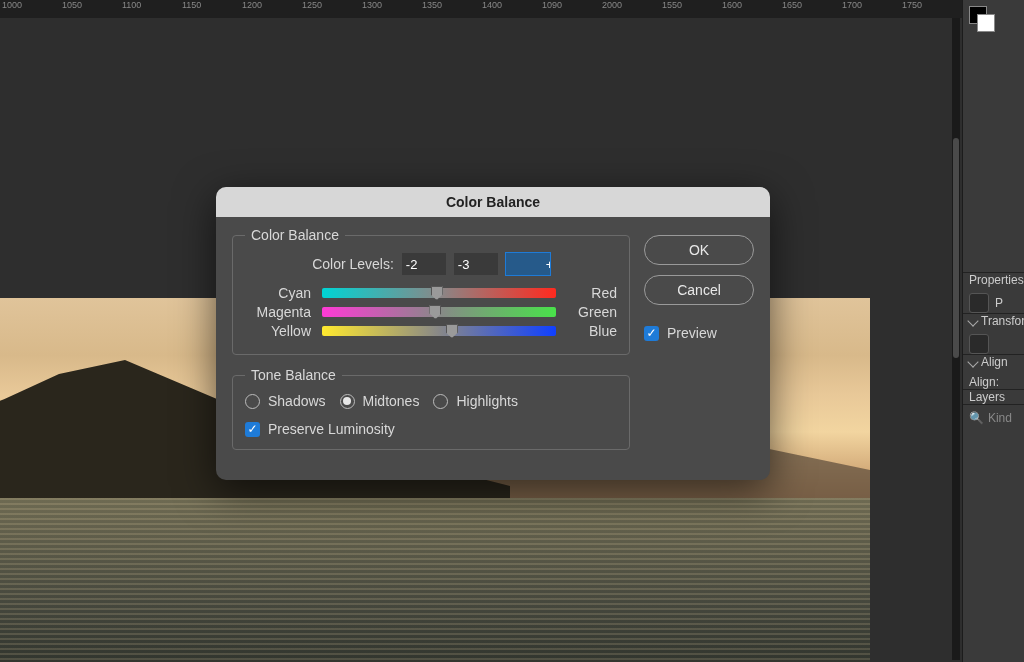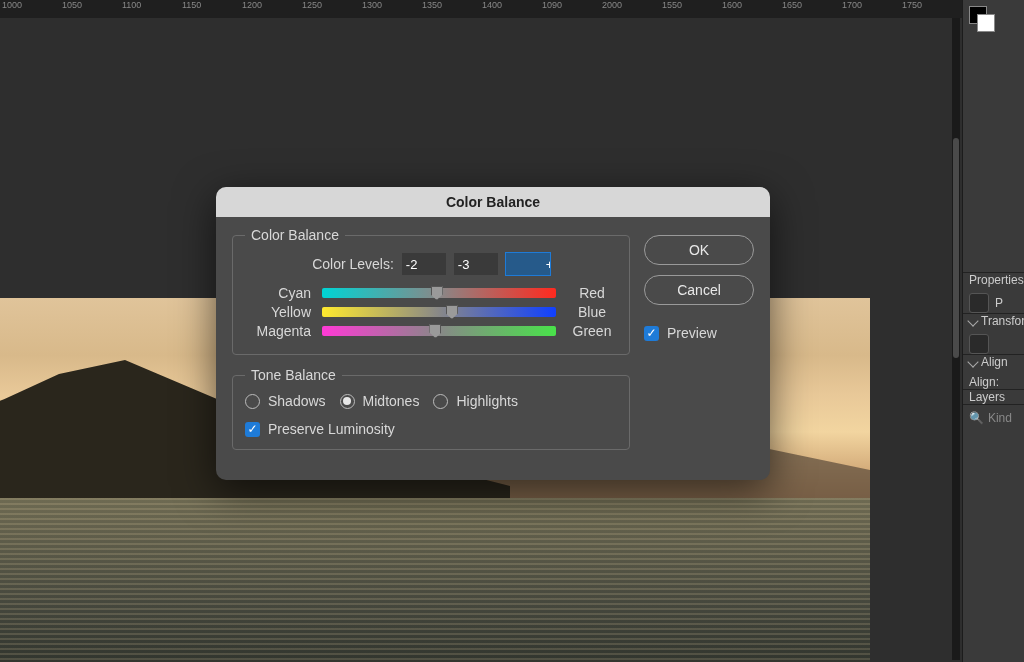--- a/index.html
+++ b/index.html
@@ -84,21 +84,21 @@
   legend { padding:0 6px; font-size:14px; color:#d8d8d8; }
 
   .levels-row { display:flex; align-items:center; justify-content:center; gap:8px; font-size:14px; margin-bottom:10px;}
   .level-input {
     width:44px; height:22px; background:#3a3a3a; color:#fff; border:none; font-size:13px; text-align:left; padding-left:4px; outline:none;
   }
   .level-input.active { outline:1.5px solid #1e7bd8; background:#265a8a; color:#fff;padding-left:40px;}
 
   .slider-row { display:grid; grid-template-columns:66px 1fr 50px; align-items:center; gap:11px; font-size:14px; margin:3px 0;}
   .slider-row .lab-l { text-align:right; }
-  .slider-row .lab-r { text-align:center; }
+  .slider-row .lab-r { text-align:right; }
   .track {
     position:relative; height:10px; border-radius:2px;
   }
   .track.cyan-red { background:linear-gradient(to right,#00d4d4,#888 50%,#ff2a1f);}
   .track.mag-green{ background:linear-gradient(to right,#ff3ad6,#888 50%,#49e24a);}
   .track.yel-blue { background:linear-gradient(to right,#ffe92e,#888 50%,#1040ff);}
   .thumb {
     position:absolute; top:-2px; width:12px; height:14px; background:#9a9a9a; border:1px solid #555;
     clip-path: polygon(0 0,100% 0,100% 60%,50% 100%,0 60%);
     transform:translateX(-50%);
@@ -206,33 +206,33 @@
 
         <div class="slider-row">
           <span class="lab-l">Cyan</span>
           <div class="track cyan-red">
             <div class="thumb" id="thumb-cr" style="left: 49%;"></div>
           </div>
           <span class="lab-r">Red</span>
         </div>
 
         <div class="slider-row">
+          <span class="lab-l">Magenta</span>
+          <div class="track mag-green">
+            <div class="thumb" id="thumb-mg" style="left: 48.5%;"></div>
+          </div>
+          <span class="lab-r">Green</span>
+        </div>
+
+        <div class="slider-row">
           <span class="lab-l">Yellow</span>
           <div class="track yel-blue">
             <div class="thumb" id="thumb-yb" style="left: 55.5%;"></div>
           </div>
           <span class="lab-r">Blue</span>
-        </div>
-
-        <div class="slider-row">
-          <span class="lab-l">Magenta</span>
-          <div class="track mag-green">
-            <div class="thumb" id="thumb-mg" style="left: 48.5%;"></div>
-          </div>
-          <span class="lab-r">Green</span>
         </div>
       </fieldset>
 
       <fieldset>
         <legend>Tone Balance</legend>
         <div class="tone-row">
           <label class="radio" id="radio-shadows">
             <span class="r"></span>
             <span>Shadows</span>
           </label>

